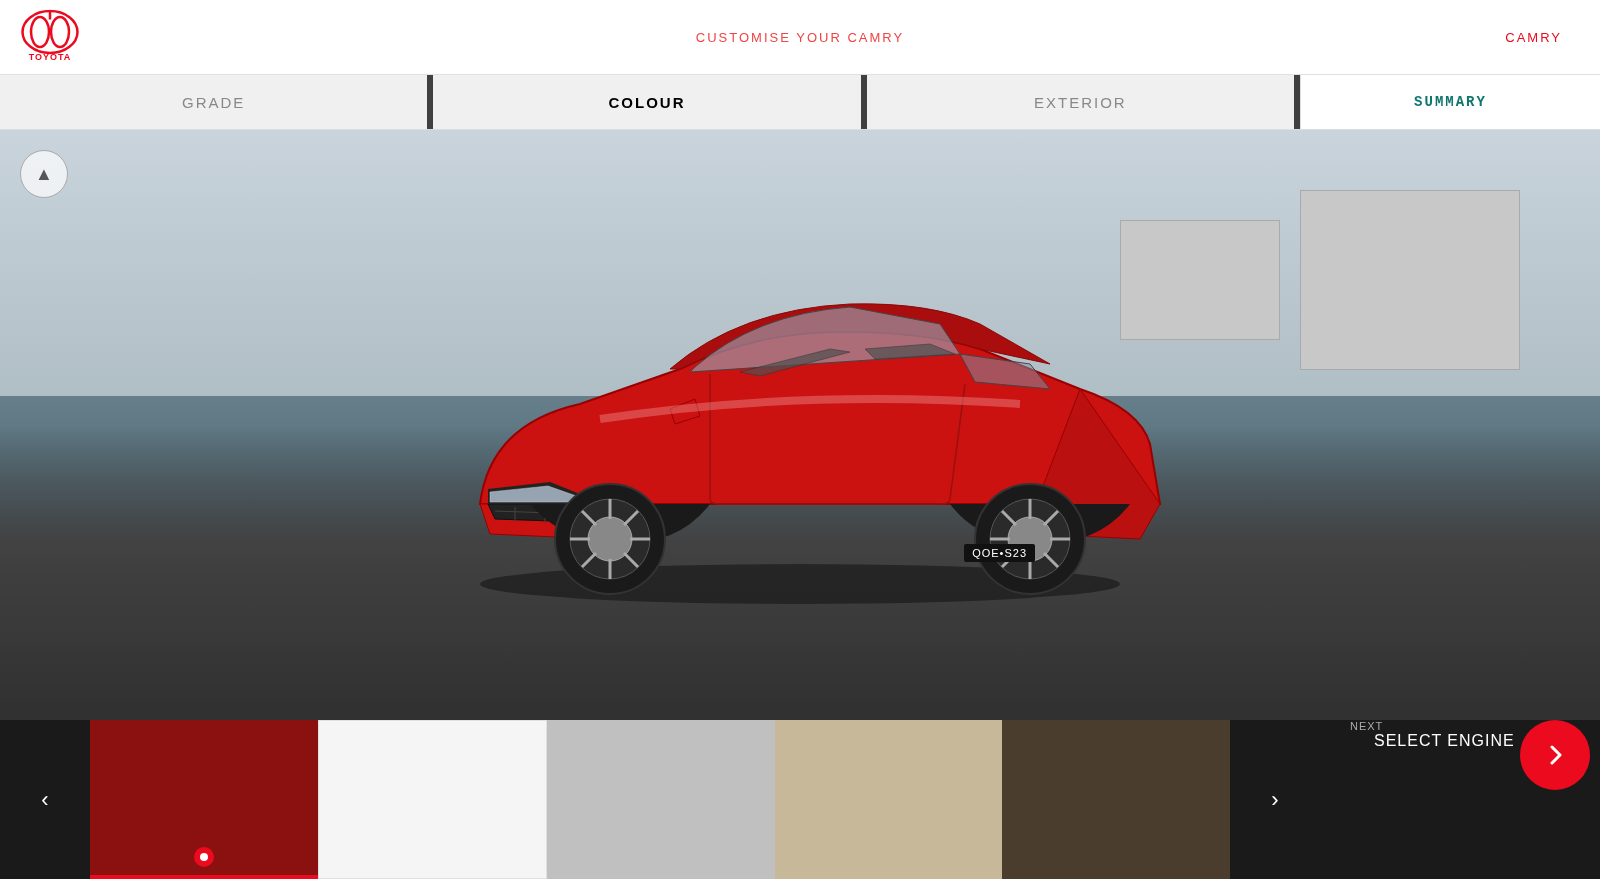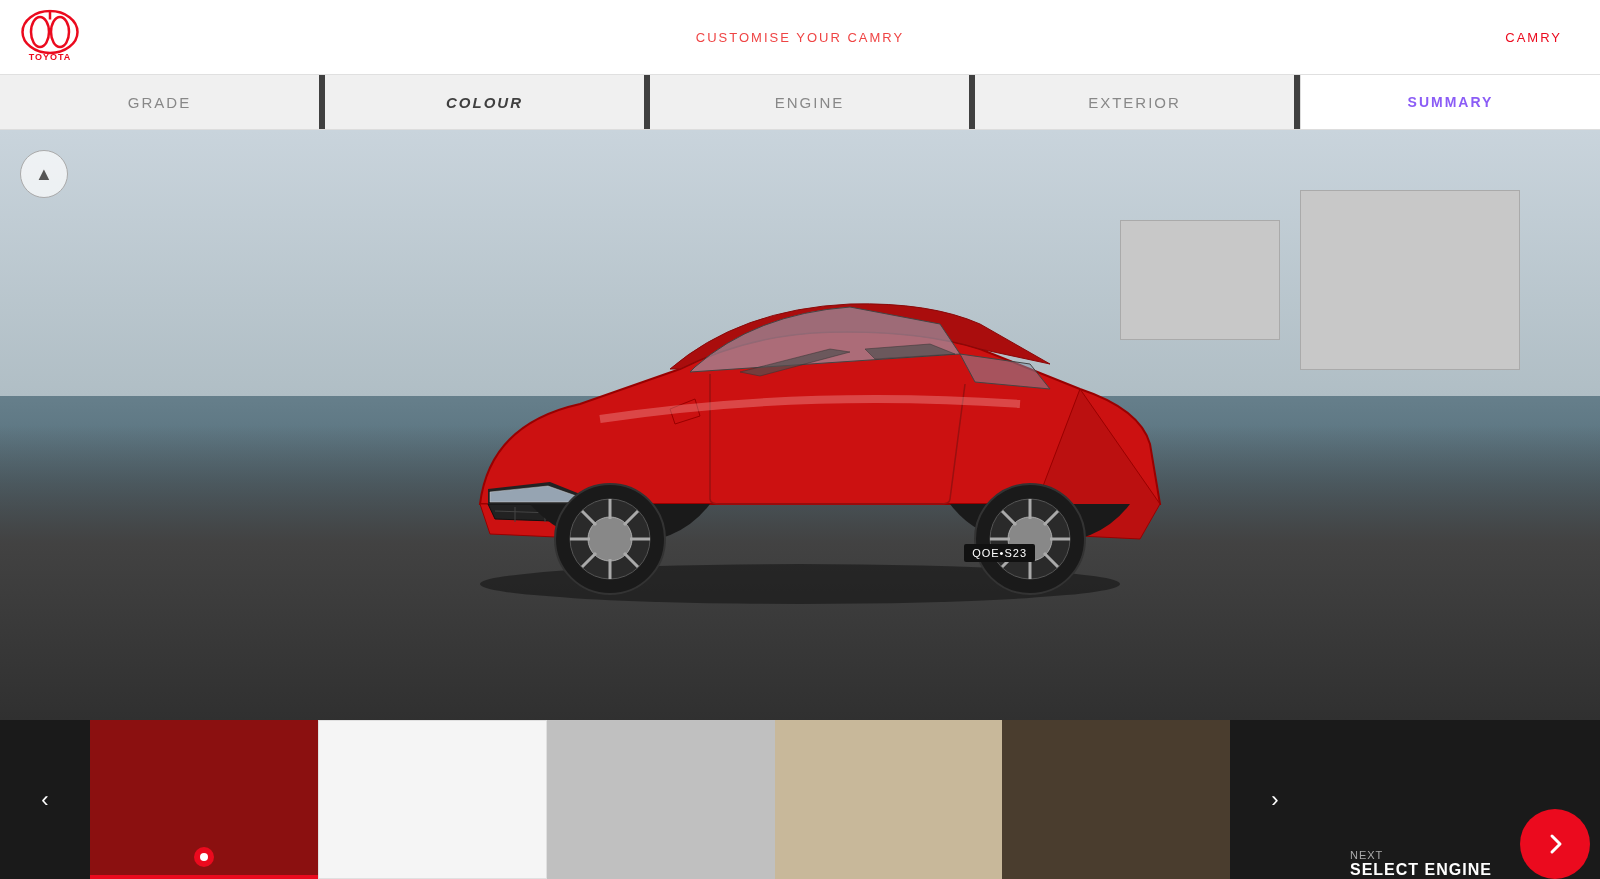--- a/index.html
+++ b/index.html
@@ -58,38 +58,38 @@
       flex: 1;
       height: 100%;
       font-size: 15px;
       letter-spacing: 2px;
       text-transform: uppercase;
       color: #888;
       cursor: pointer;
       border-right: 6px solid #404040;
     }
     .nav-tab.active {
-      color: #404040;
+      color: #000000;
       font-weight: bold;
-      font-style: italic;
     }
     #summary-tab {
       width: 300px;
       background: #fff;
-      color: #8b5cf6;
+      color: #0f766e;
       font-weight: bold;
       font-size: 14px;
       letter-spacing: 2px;
       text-transform: uppercase;
       display: flex;
       align-items: center;
       justify-content: center;
       height: 100%;
       border-left: 1px solid #ddd;
       cursor: pointer;
+      font-family: Liberation Mono, monospace;
     }
 
     
     #car-view {
       position: relative;
       width: 1600px;
       height: 590px;
       overflow: hidden;
       background: #6a7a8a;
     }
@@ -216,41 +216,42 @@
       cursor: pointer;
       color: #fff;
       font-size: 22px;
     }
 
     
     #next-btn {
       width: 280px;
       background: #1a1a1a;
       display: flex;
-      align-items: flex-end;
+      align-items: flex-start;
       justify-content: space-between;
       padding: 0 0 0 30px;
       cursor: pointer;
       color: #fff;
     }
     #next-btn-text {
       display: flex;
       flex-direction: column;
     }
     #next-label {
       font-size: 11px;
       letter-spacing: 1px;
       color: #aaa;
       text-transform: uppercase;
     }
     #next-action {
       font-size: 16px;
-      font-weight: bold;
+      font-weight: normal;
       letter-spacing: 1px;
       text-transform: uppercase;
+      margin-left: 24px;
     }
     #next-arrow-circle {
       width: 70px;
       height: 70px;
       background: #eb0a1e;
       border-radius: 50%;
       display: flex;
       align-items: center;
       justify-content: center;
       margin-right: 10px;
@@ -276,21 +277,20 @@
   </svg>
 
   <span id="header-title">CUSTOMISE YOUR CAMRY</span>
   <span id="camry-label">CAMRY</span>
 </div>
 
 <div id="nav-tabs">
   <div id="nav-tabs-left">
     <div class="nav-tab">GRADE</div>
     <div class="nav-tab active">COLOUR</div>
-    <div class="nav-tab">ENGINE</div>
     <div class="nav-tab">EXTERIOR</div>
   </div>
   <div id="summary-tab">SUMMARY</div>
 </div>
 
 <div id="car-view">
   <div id="car-bg"></div>
   <div id="car-bg-sky"></div>
   <div id="car-bg-road"></div>
 

